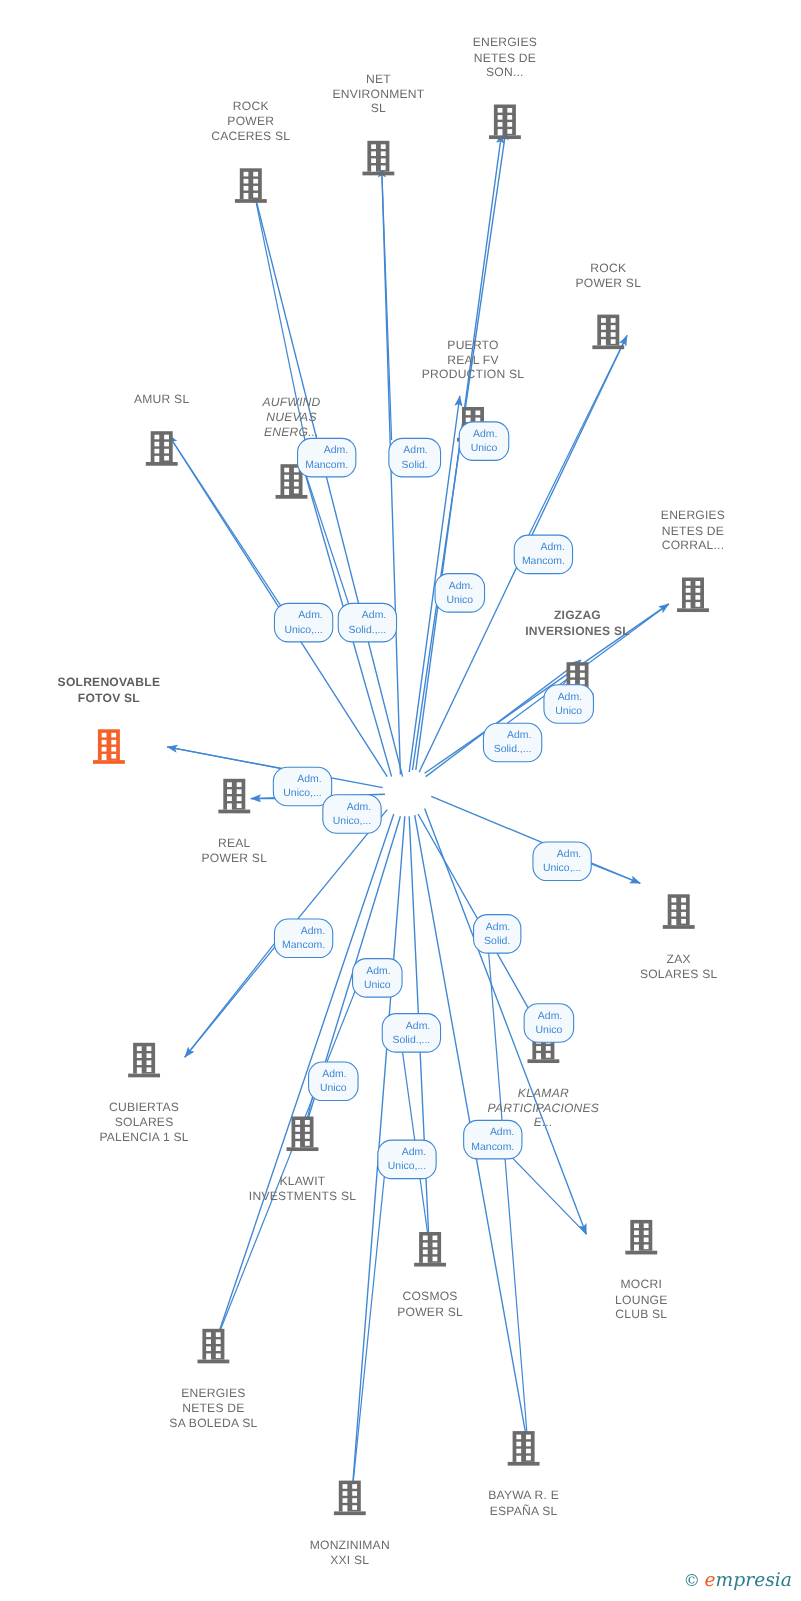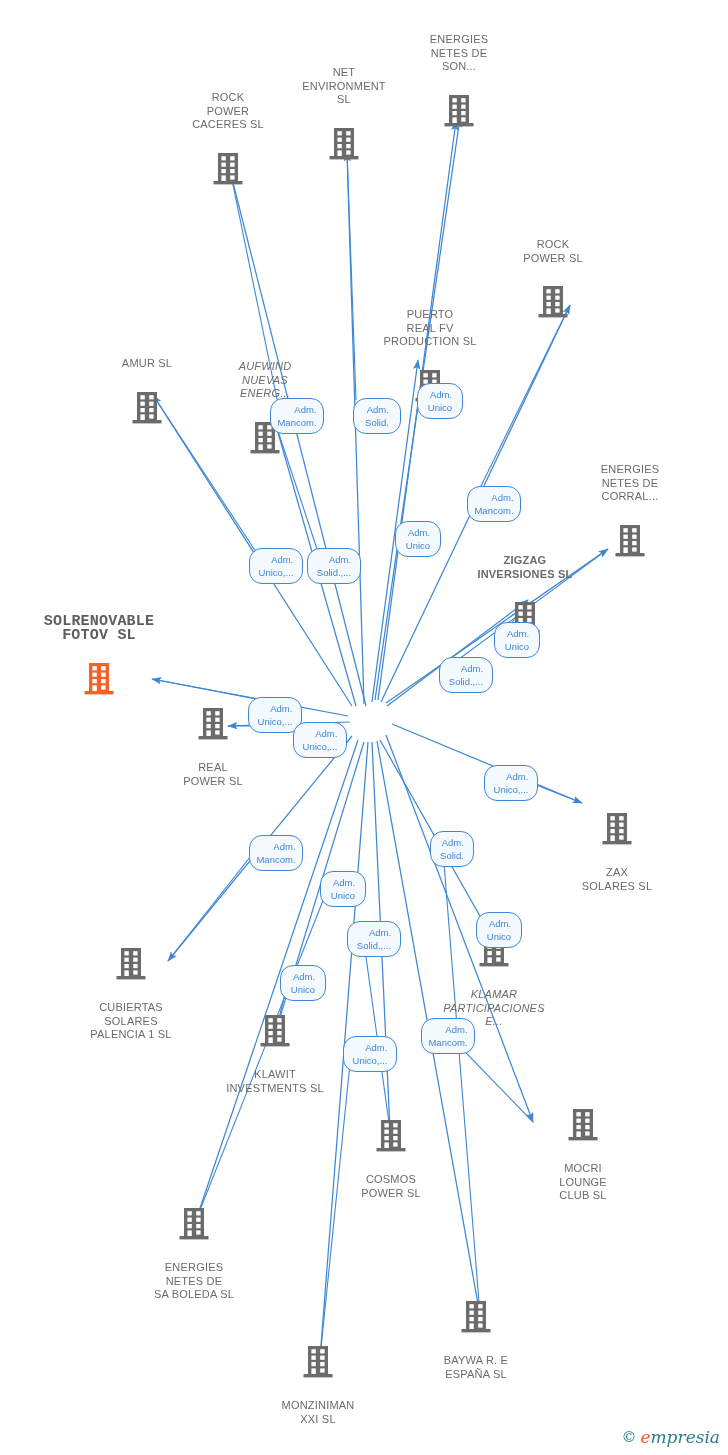--- a/index.html
+++ b/index.html
@@ -2,21 +2,21 @@
 <html><head>
 <meta charset="utf-8">
 <style>
   html,body{margin:0;padding:0;background:#ffffff;}
   body{font-family:"Liberation Sans","DejaVu Sans",sans-serif;}
   #canvas{position:relative;width:728px;height:1455px;background:#fff;overflow:hidden;}
   svg.edges{position:absolute;left:0;top:0;width:728px;height:1455px;pointer-events:none;}
 
   .node{position:absolute;display:flex;flex-direction:column;align-items:center;width:120px;margin-left:-60px;gap:20px;}
   .node .lbl{font-size:11px;line-height:13.5px;color:#6b6b6b;text-align:center;letter-spacing:.2px;white-space:pre-line;}
-  .node.highlight .lbl{color:#5e5e5e;font-weight:bold;font-size:15px;font-family:Liberation Mono, monospace;}
+  .node.highlight .lbl{color:#5e5e5e;font-weight:bold;font-size:11px;}
   .node .ico{line-height:0;}
 
   .person{position:absolute;width:60px;margin-left:-30px;display:flex;flex-direction:column;align-items:center;}
   .person .lbl{font-size:12.5px;line-height:16px;color:#6b6b6b;text-align:center;white-space:pre-line;}
 
   .tag{position:absolute;box-sizing:border-box;background:#f4f9fe;border:1.2px solid #3f87d4;
        border-radius:13px;color:#3f87d4;font-size:9.5px;line-height:13px;text-align:right;
        display:flex;flex-direction:column;align-items:center;justify-content:center;
        padding:3px 4px;white-space:pre-line;}
 

